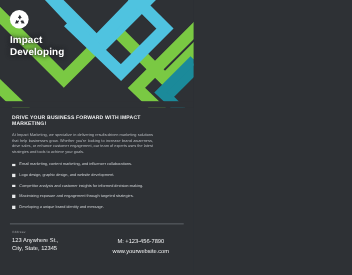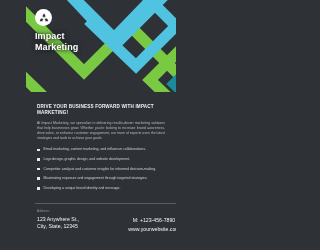--- a/index.html
+++ b/index.html
@@ -6,21 +6,20 @@
   body{
     width:176px;height:250px;overflow:hidden;
     font-family:"Liberation Sans", sans-serif;
     color:#ffffff;
     position:relative;
   }
   .poster{
     position:absolute;inset:0;
     background:#2e3135;
     overflow:hidden;
-    margin-left:26px;
   }
   
   .hero{
     position:absolute;left:0;top:0;width:176px;height:98px;
     overflow:hidden;
   }
   .hero svg{display:block;}
   
   .logo{
     position:absolute;left:9px;top:9px;width:62px;z-index:5;
@@ -147,21 +146,21 @@
       <svg width="12" height="12" viewBox="0 0 24 24" xmlns="http://www.w3.org/2000/svg">
         <g fill="#2e3135">
           <path d="M12 2.6 L15.6 8.9 L13.2 8.9 L13.2 11.2 L10.8 11.2 L10.8 8.9 L8.4 8.9 Z"></path>
           <path d="M3.2 18.6 L6.2 12.1 L7.4 14.2 L9.4 13.0 L10.6 15.1 L8.6 16.3 L9.8 18.4 Z"></path>
           <path d="M20.8 18.6 L14.0 18.4 L15.2 16.3 L13.2 15.1 L14.4 13.0 L16.4 14.2 L17.6 12.1 Z"></path>
         </g>
       </svg>
     </div>
     <div class="logo-name">
       <div>Impact</div>
-      <div>Marketing</div>
+      <div>Developing</div>
     </div>
   </div>
 
   <div class="content">
     <h1 class="headline">DRIVE YOUR BUSINESS FORWARD WITH IMPACT MARKETING!</h1>
     <p class="paragraph">At Impact Marketing, we specialize in delivering results-driven marketing solutions that help businesses grow. Whether you're looking to increase brand awareness, drive sales, or enhance customer engagement, our team of experts uses the latest strategies and tools to achieve your goals.</p>
     <ul class="bullets">
       <li class="bullet">
         <span class="bullet-marker"></span>
         <span class="bullet-text">Email marketing, content marketing, and influencer collaborations.</span>

